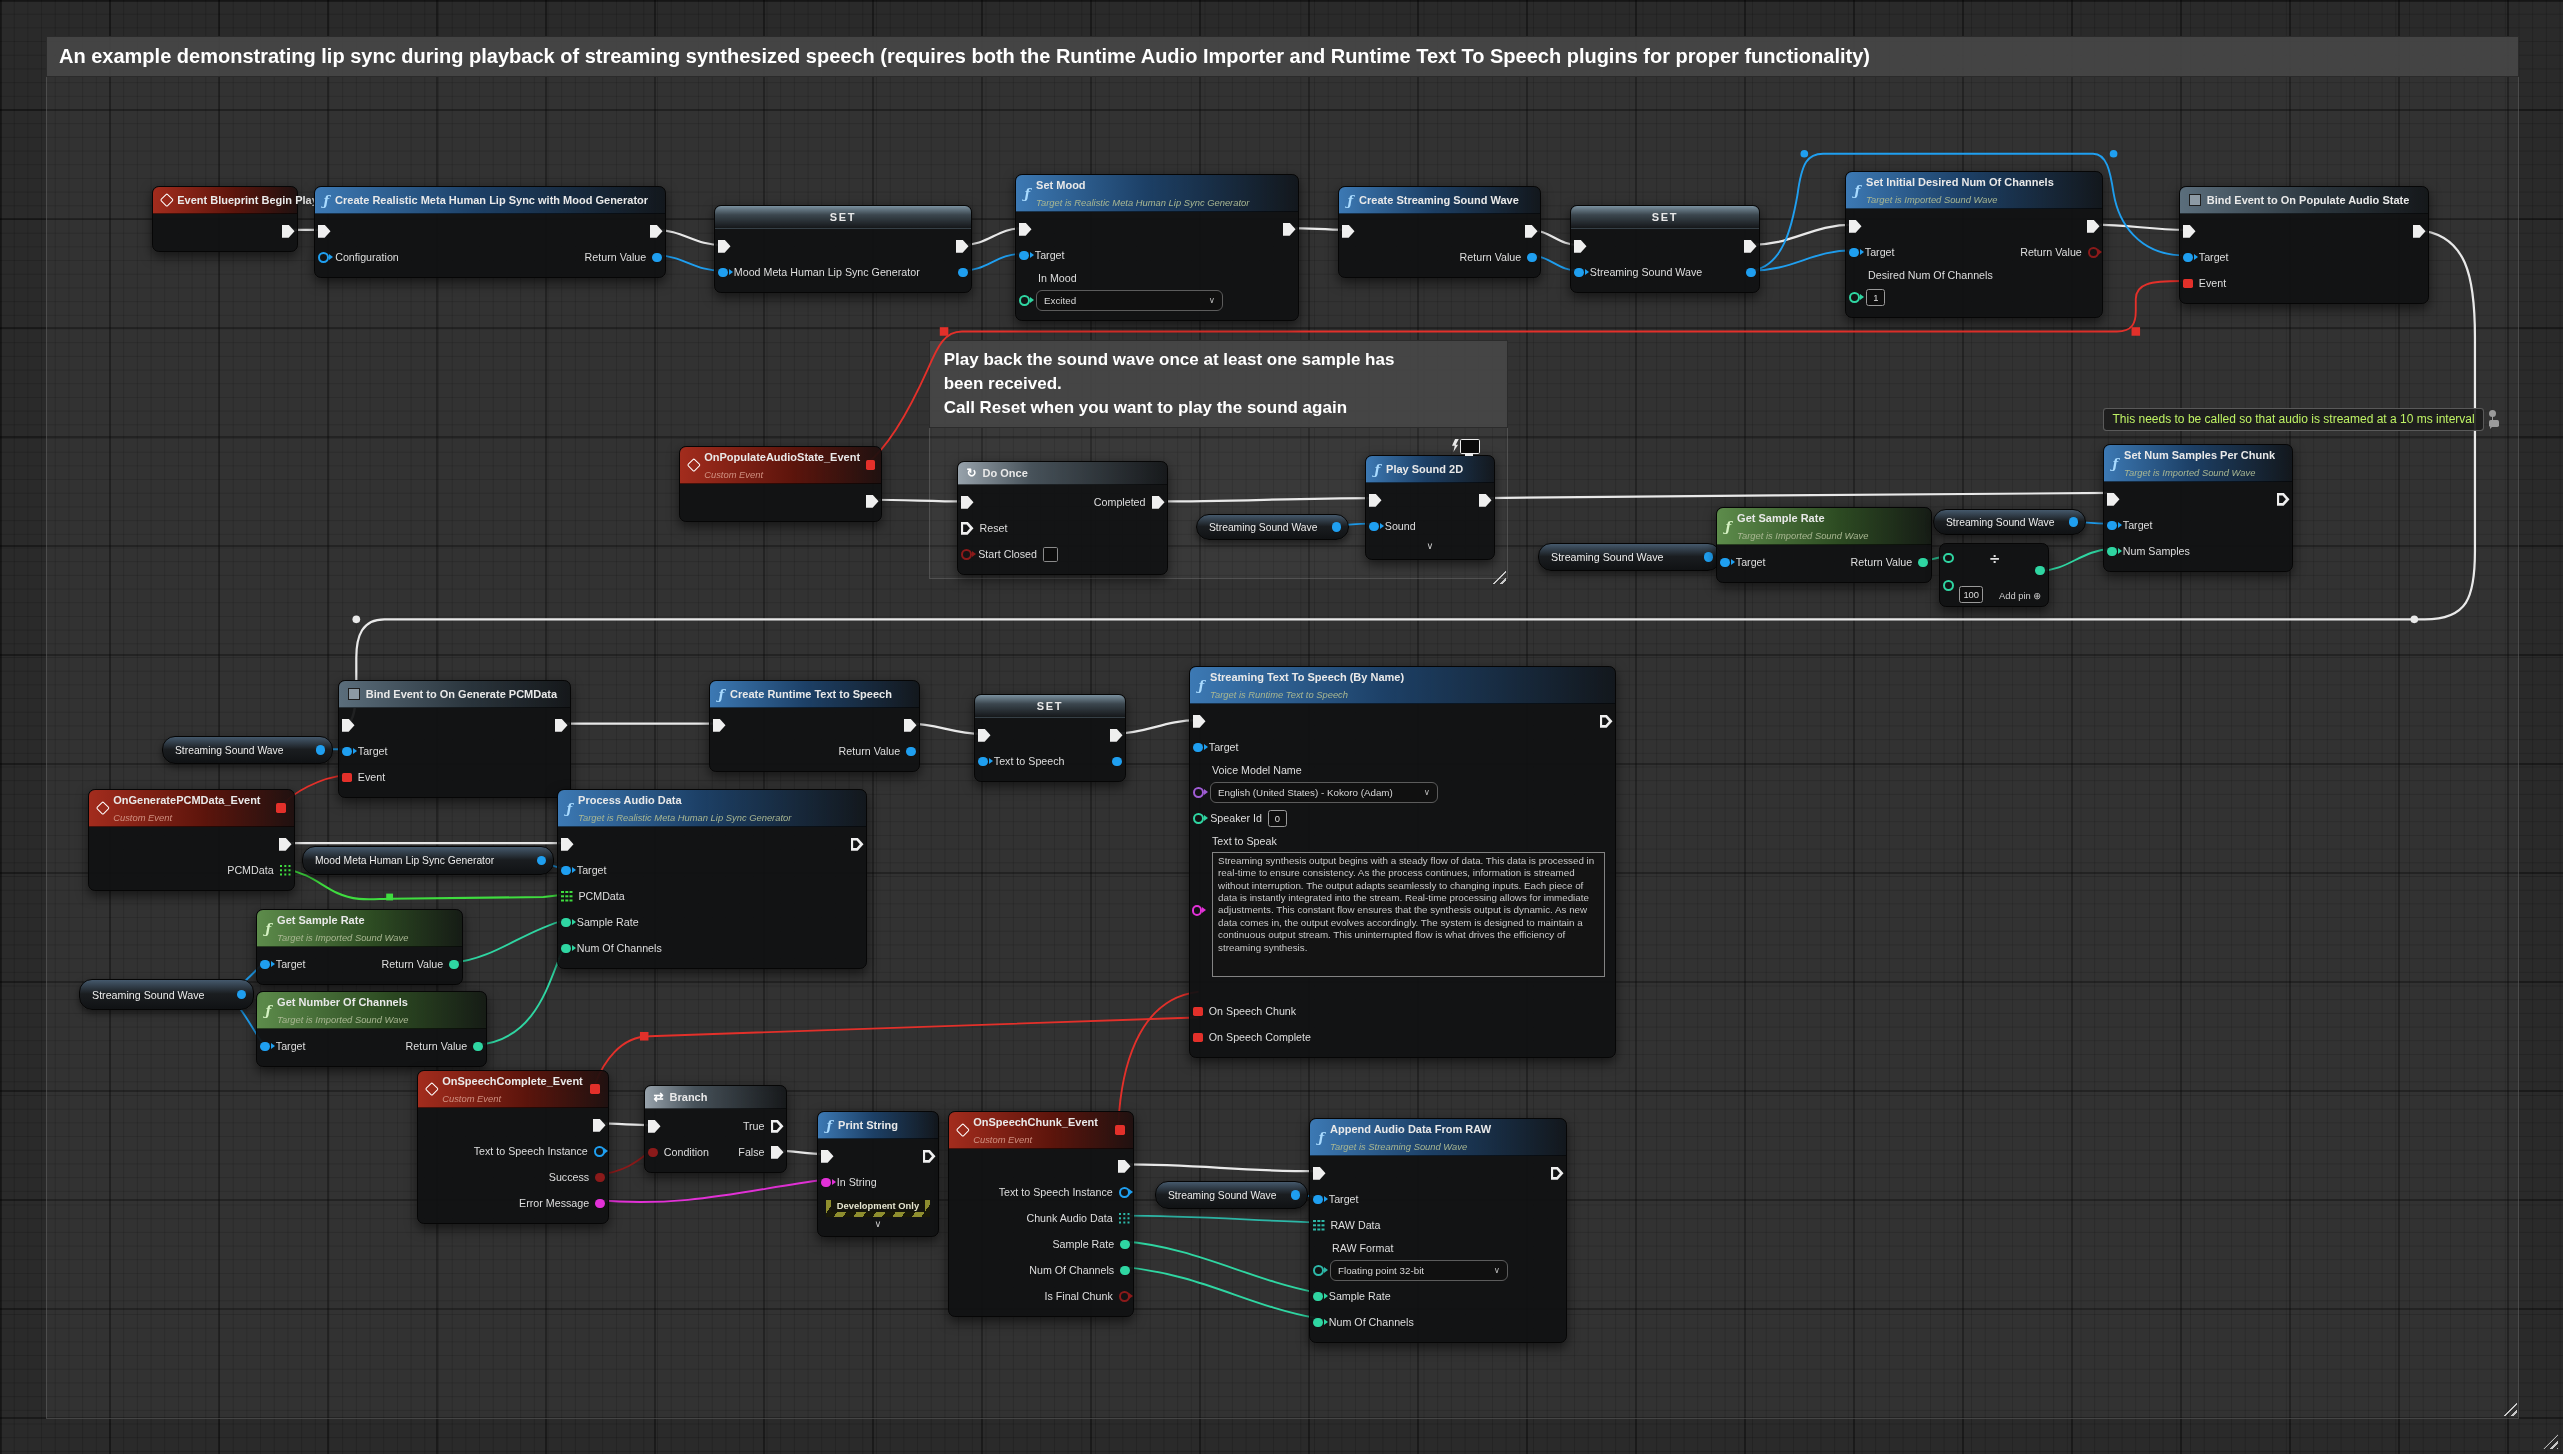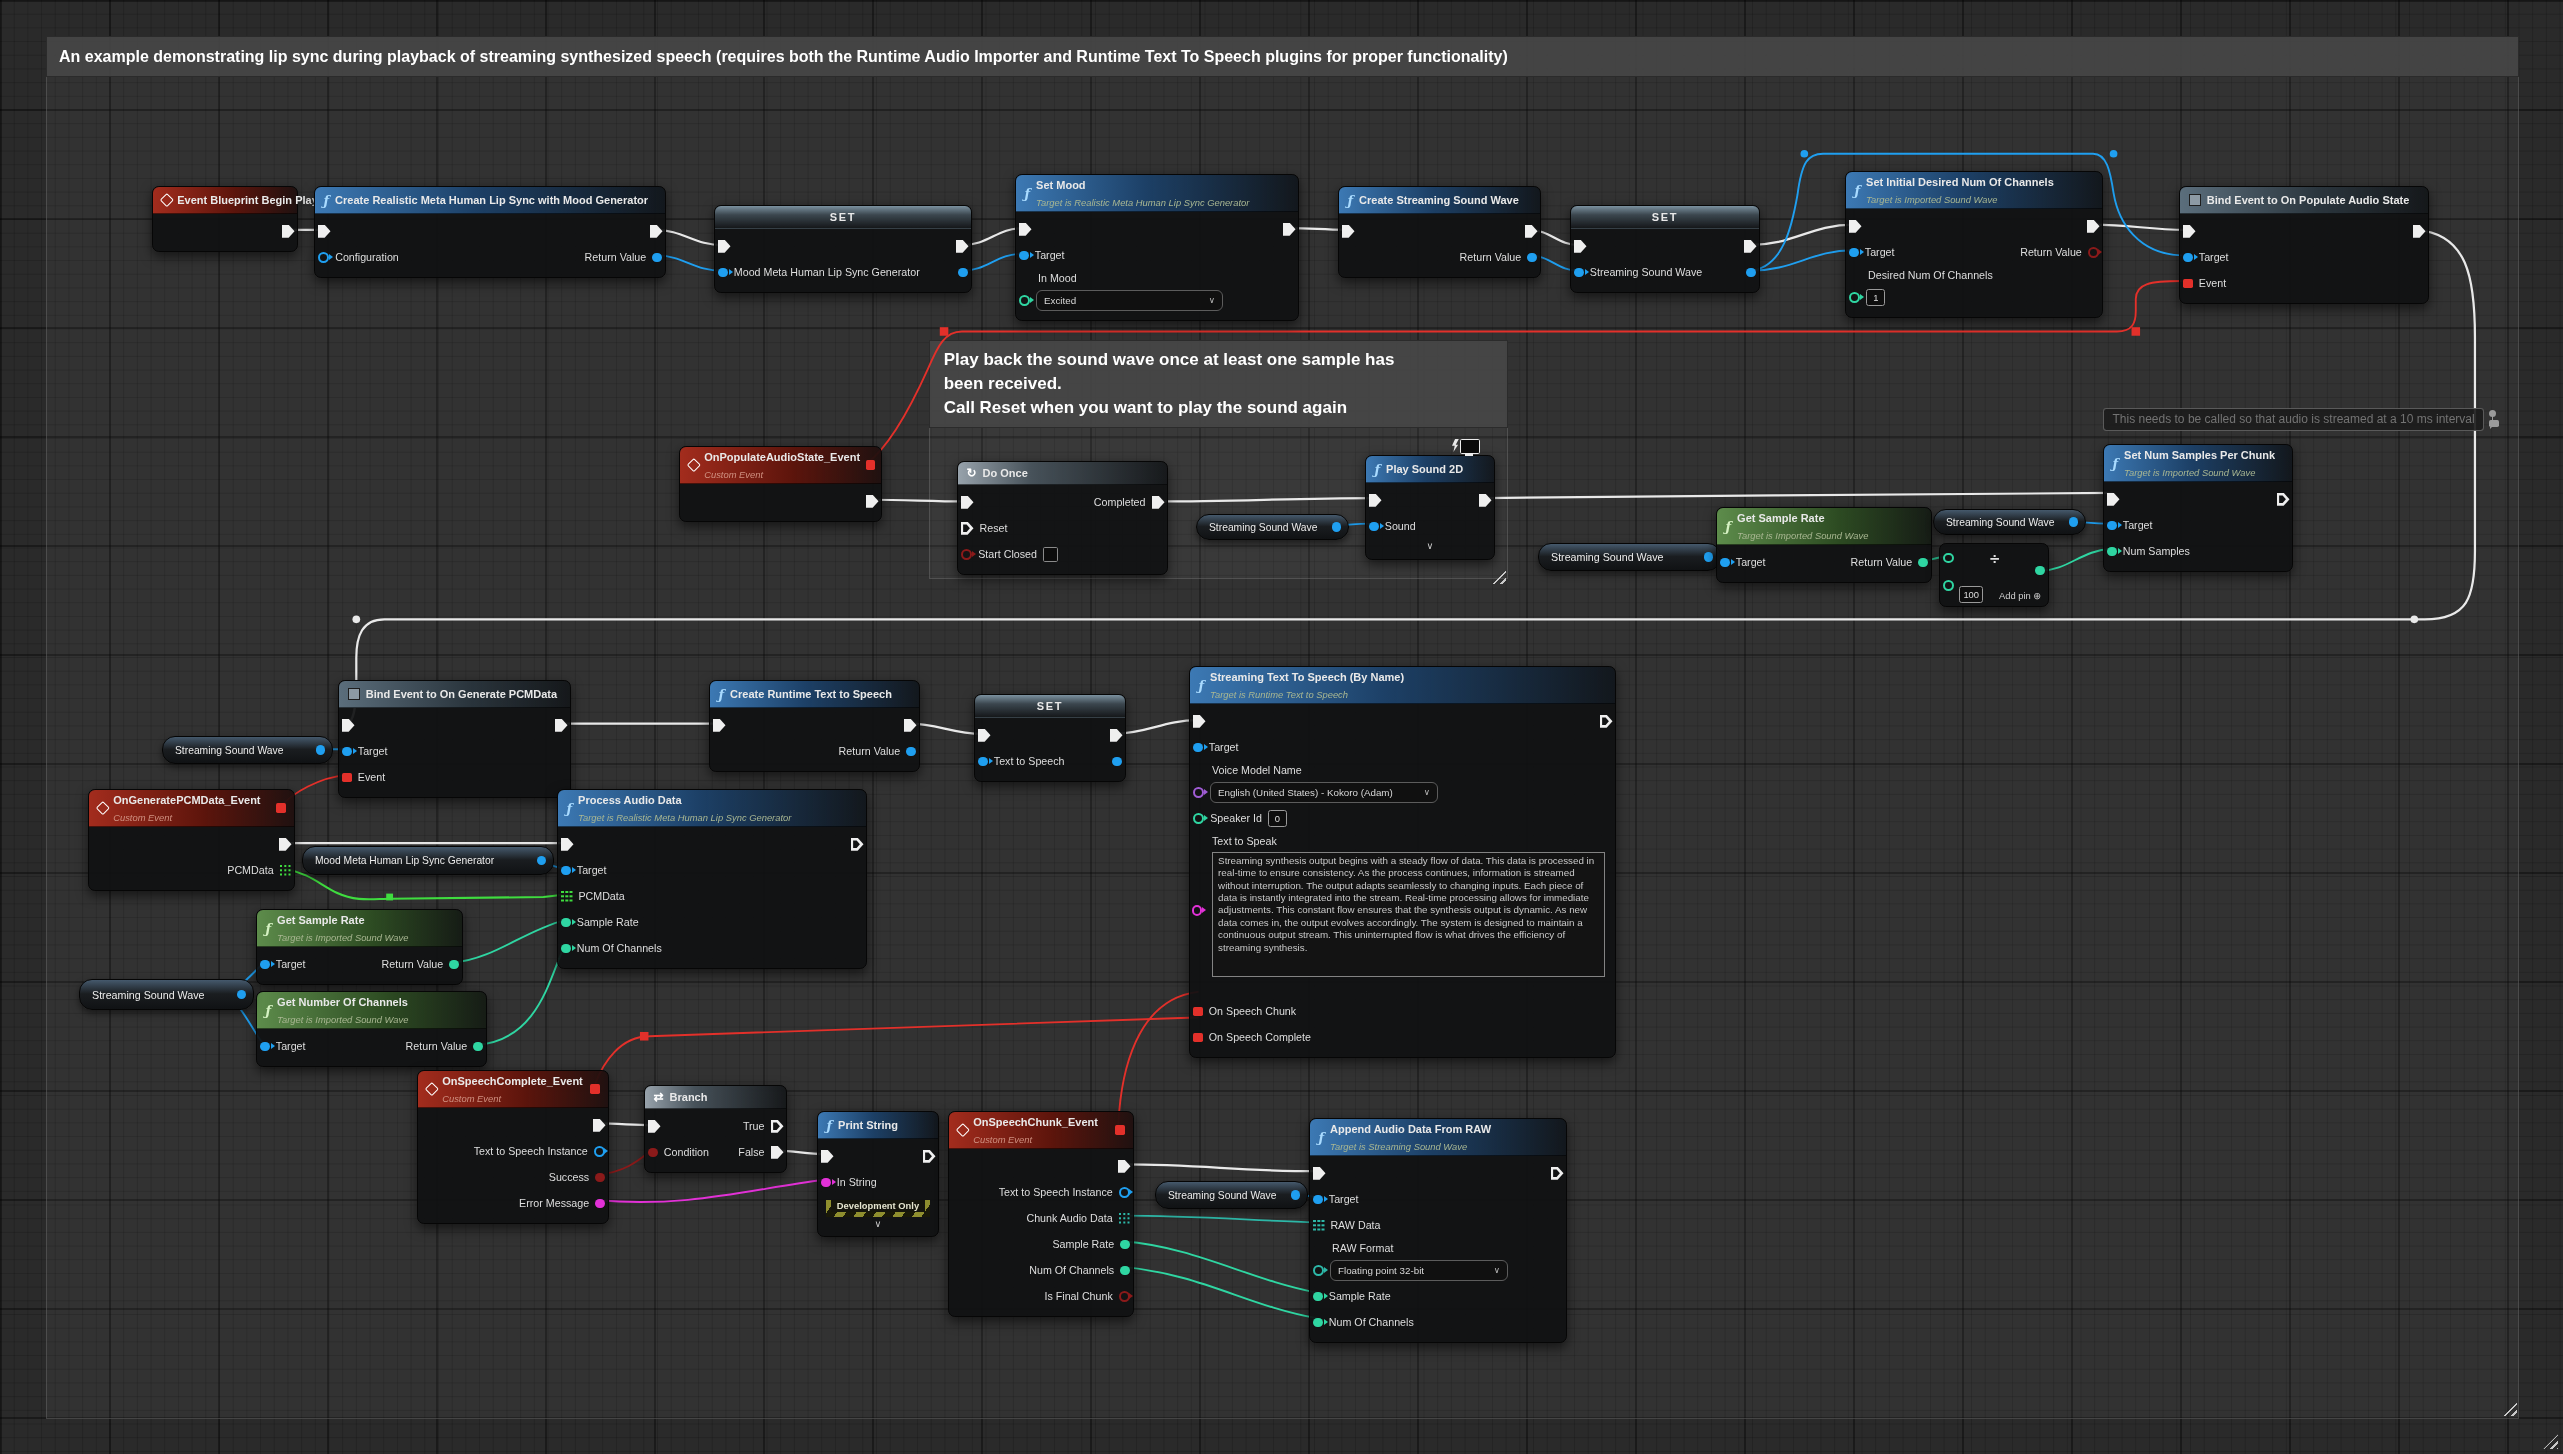--- a/index.html
+++ b/index.html
@@ -80,41 +80,41 @@
   .devo span{background:#15150c;padding:0.9px 6px;color:#e6e6cf;font-size:9.4px;font-weight:bold}
   .chev{display:flex;justify-content:center;align-items:center;height:13px;color:#cfcfcf;font-size:9.4px}
   
   .pill{position:absolute;background:linear-gradient(180deg,#45596c 0%,#1a1d20 48%,#101214 100%);
     border:0.9px solid #050505;border-radius:13px;display:flex;align-items:center;gap:6.8px;
     padding:0 6.8px 0 12px;color:#ececec;font-size:10.7px;white-space:nowrap;box-shadow:0 3.4px 7.7px rgba(0,0,0,.5)}
   .pill .p{margin-left:auto}
   
   .note{position:absolute;display:flex;align-items:flex-start;gap:4.3px}
   .noteb{background:rgba(28,28,28,.92);border:0.9px solid rgba(150,150,150,.5);border-radius:3.4px;
-    padding:3.4px 8.5px;color:#737373;font-size:12px;white-space:nowrap}
+    padding:3.4px 8.5px;color:#bef264;font-size:12px;white-space:nowrap}
   .nics{display:flex;flex-direction:column;gap:2.6px;padding-top:1.7px}
   .nic1{width:7.7px;height:7.7px;background:#9a9a9a;border-radius:50%;position:relative}
   .nic1::after{content:"";position:absolute;left:3px;top:6.8px;width:1.7px;height:4.3px;background:#9a9a9a}
   .nic2{width:10.3px;height:6.8px;background:#9a9a9a;border-radius:1.7px;position:relative}
   .nic2::after{content:"";position:absolute;left:1.7px;top:6.8px;border-left:2.6px solid #9a9a9a;border-bottom:2.6px solid transparent}
   
   .mon{position:absolute;display:flex;align-items:flex-start;gap:0.9px}
   .bolt{width:6.8px;height:13px;background:#e8e8e8;clip-path:polygon(45% 0,100% 0,55% 45%,90% 45%,20% 100%,40% 52%,0 52%)}
   .scr{width:18px;height:13px;border:1.7px solid #ececec;background:#0a0a0a;border-radius:1.7px;position:relative}
   .scr::after{content:"";position:absolute;left:4.3px;top:13px;width:7.7px;height:2.6px;background:#ececec}
   svg.wires{position:absolute;left:0;top:0;z-index:2}
   .node,.pill,.note,.mon{z-index:3}
   .comment{z-index:1}
   .divnode{font-size:10.3px}
 </style>
 </head>
 <body>
 
 <div class="comment" style="left:46px;top:36px;width:2473px;height:1382px">
-  <div class="cbar" style="height:39px;line-height:39px;font-size:16px;padding:0 12px;overflow:hidden">
+  <div class="cbar" style="height:39px;line-height:39px;font-size:20px;padding:0 12px;overflow:hidden">
     <span>An example demonstrating lip sync during playback of streaming synthesized speech (requires both the Runtime Audio Importer and Runtime Text To Speech plugins for proper functionality)</span>
   </div>
   <div class="cbody" style="height:1341px"></div>
   <div class="rsz"></div>
 </div>
 
 <div class="comment" style="left:929px;top:340px;width:579px;height:246px">
   <div class="cbar" style="padding:6.8px 13.7px;font-size:17px;line-height:1.42">
     <div>Play back the sound wave once at least one sample has</div>
     <div>been received.</div>

